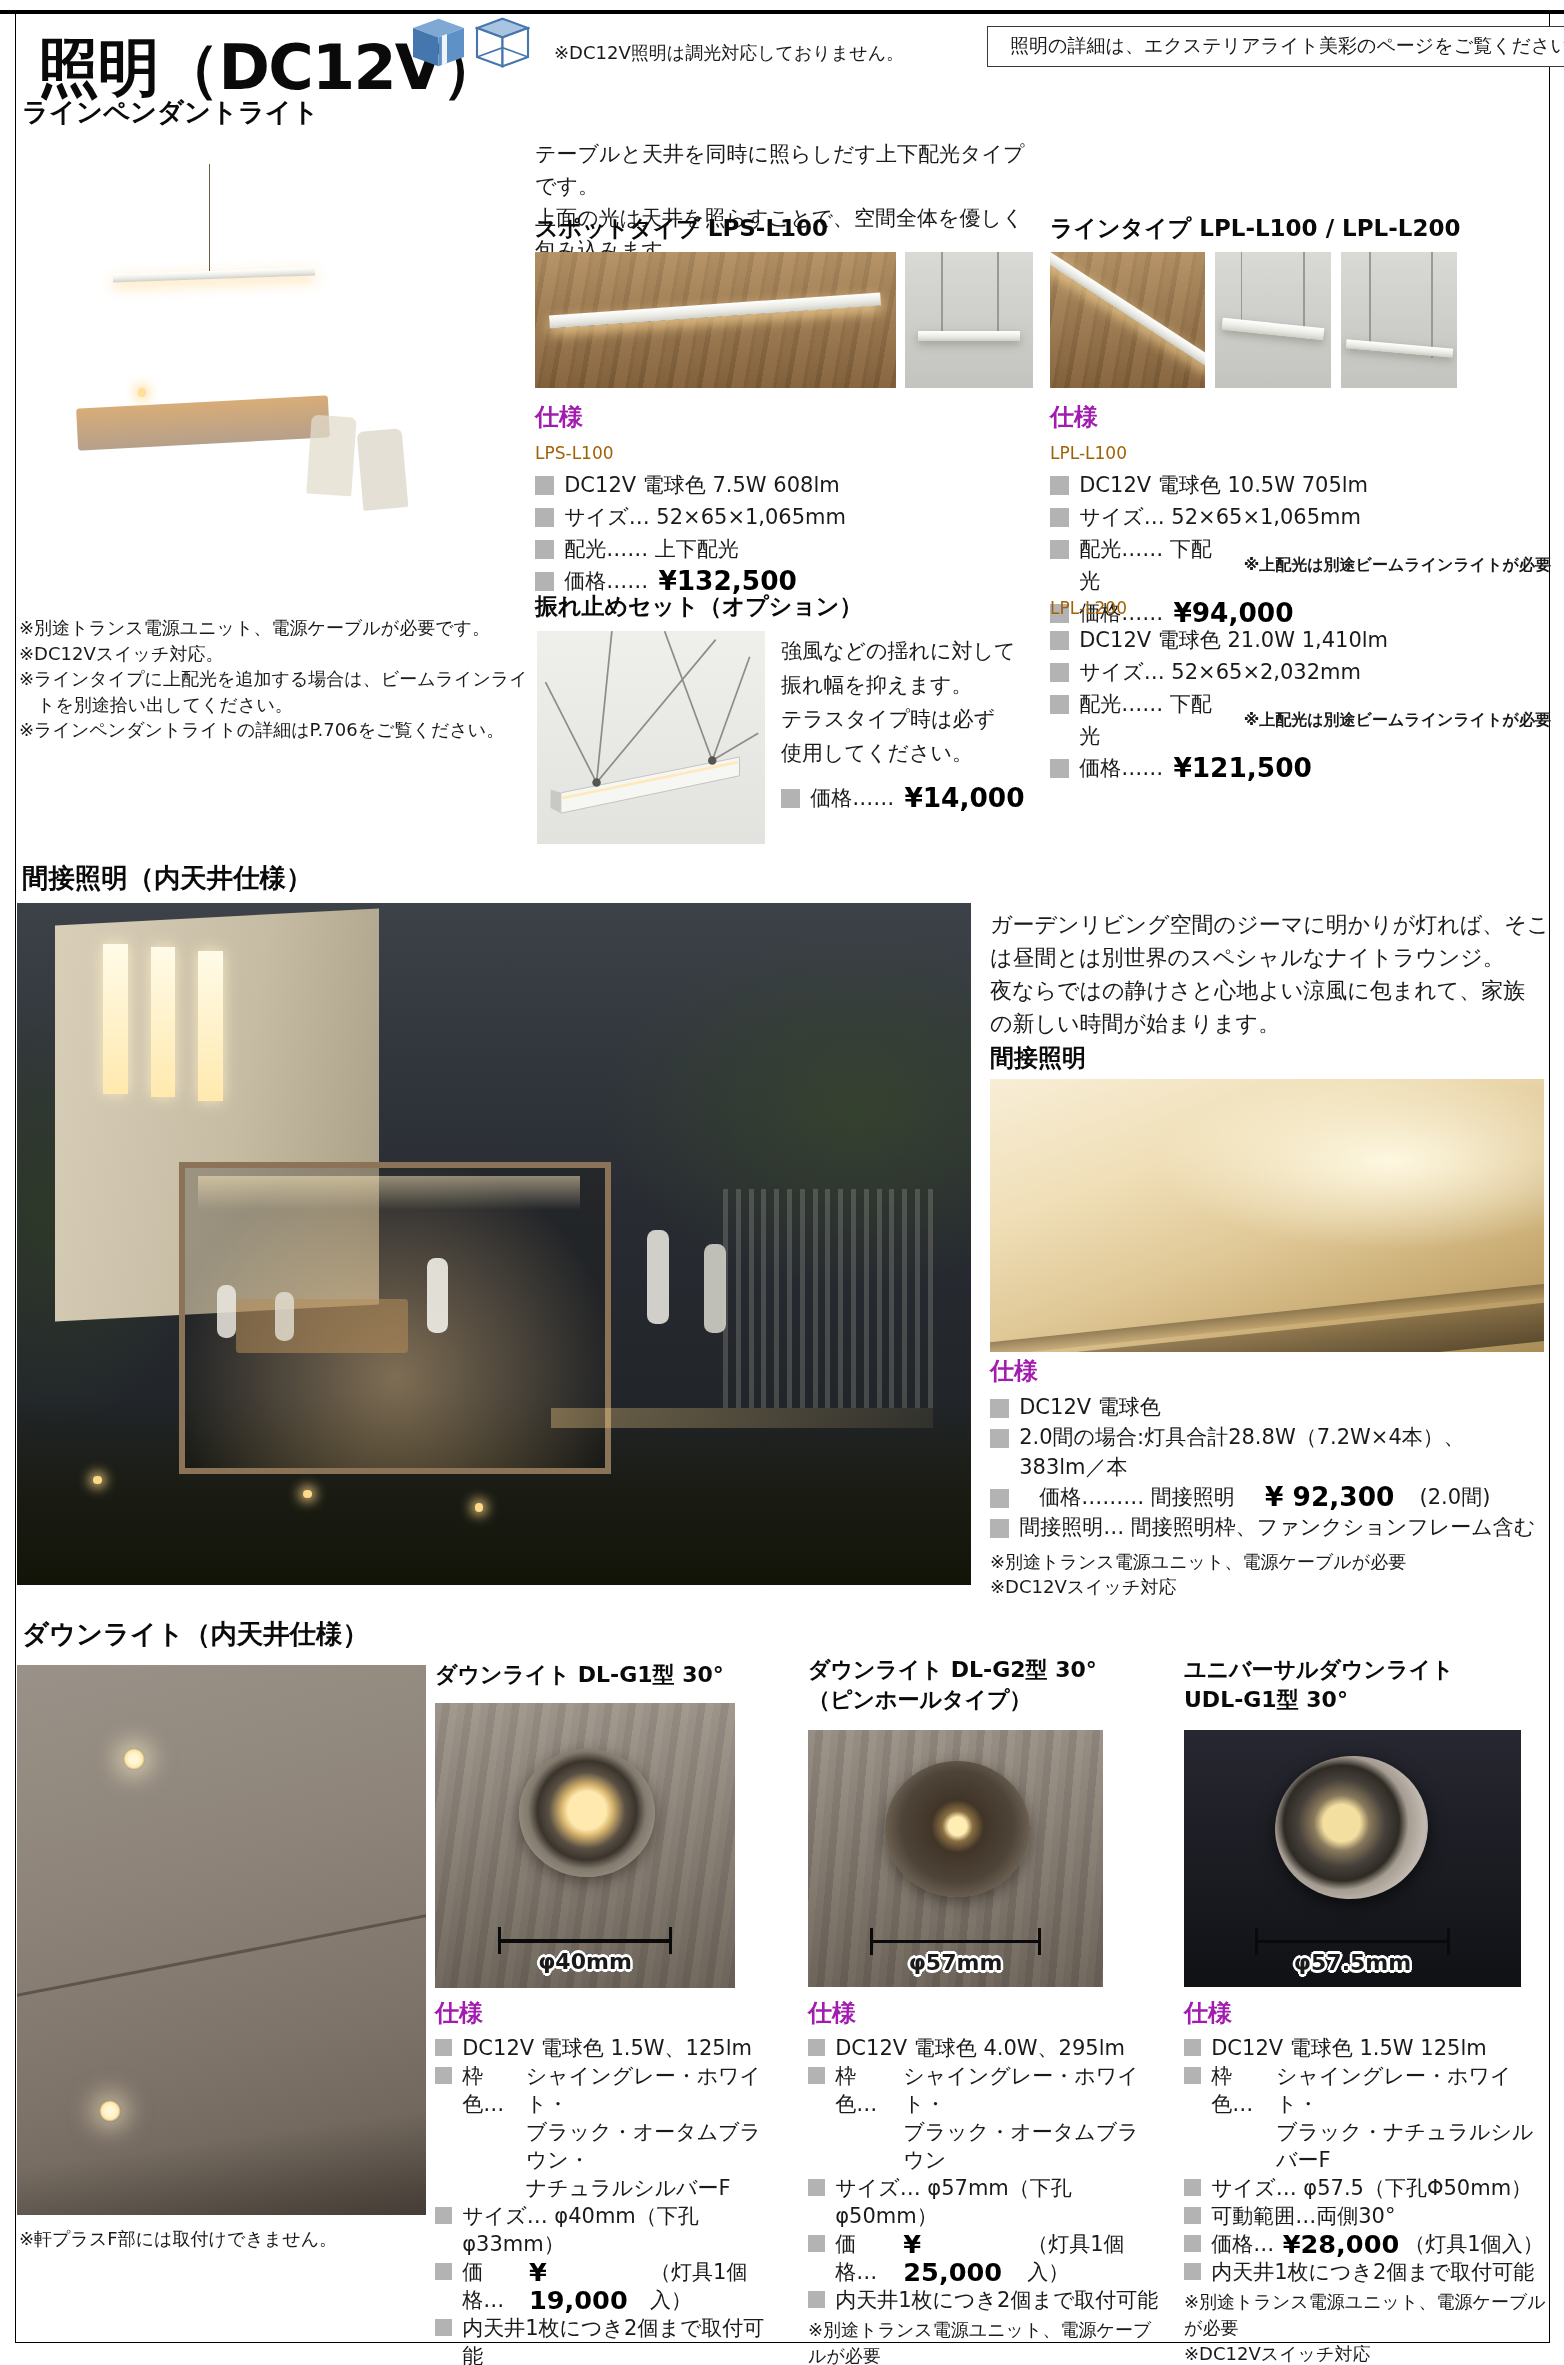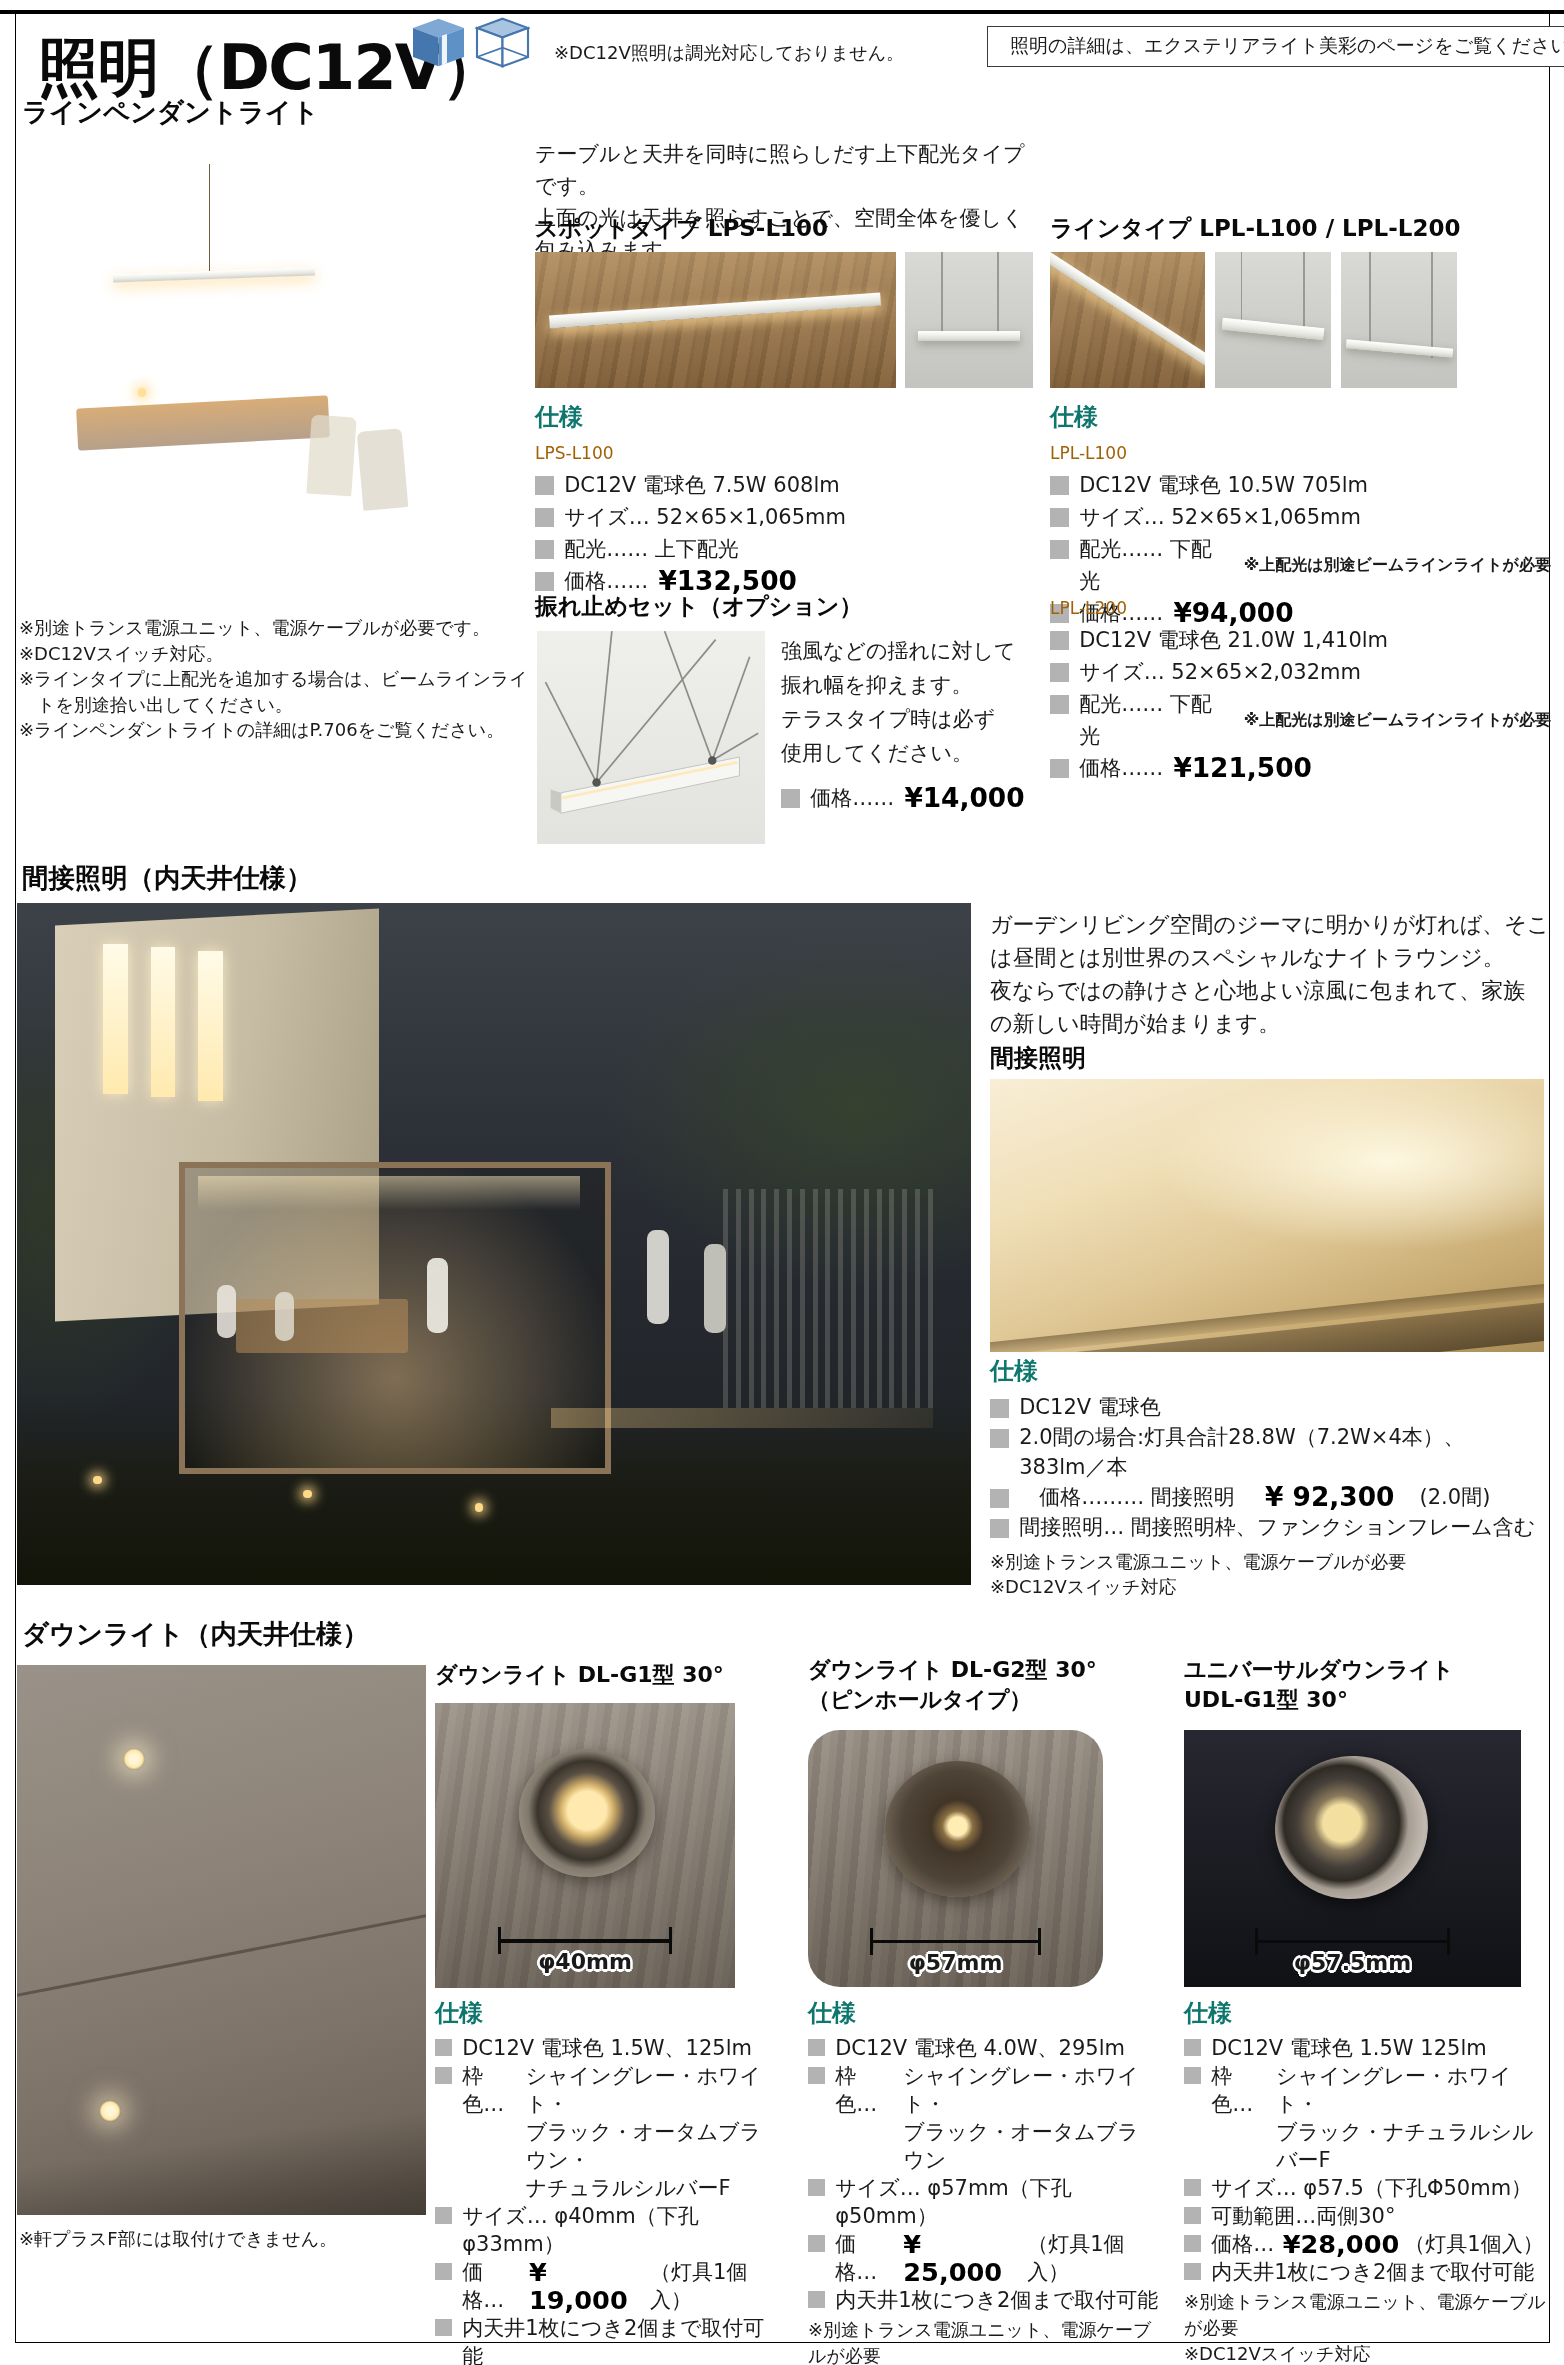--- a/index.html
+++ b/index.html
@@ -12,21 +12,21 @@
   .frame{position:absolute;left:14.5px;top:12px;width:1535px;height:2331px;box-sizing:border-box;
     border-left:1.7px solid #000;border-right:1.7px solid #000;border-bottom:1.7px solid #000;}
   .page-title{position:absolute;left:20.5px;top:8.5px;margin:17px;font-size:62px;font-weight:bold;letter-spacing:-1.7px;color:#0a0a0a;}
   .cubes{position:absolute;left:411px;top:17px;display:flex;gap:8.5px;}
   .dim-note{position:absolute;left:554px;top:41px;font-size:18px;color:#1a1a1a;}
   .detail-box{position:absolute;left:987px;top:25.6px;width:625px;box-sizing:border-box;border:1.7px solid #3a3a3a;
     padding:6.8px 3.4px;font-size:19px;text-align:center;color:#1a1a1a;background:#fff;}
   .sec-title{position:absolute;margin:0;font-size:26.4px;font-weight:bold;color:#0a0a0a;}
   .prod-title{position:absolute;margin:0;font-size:23px;font-weight:bold;color:#0a0a0a;line-height:30px;}
   .spec-block{position:absolute;}
-  .spec-h{font-size:24px;font-weight:bold;margin:0 0 5.1px 0;color:#0f766e;}
+  .spec-h{font-size:24px;font-weight:bold;margin:0 0 5.1px 0;color:#a21caf;}
   .model{font-size:17px;line-height:31px;color:#a16207;}
   .srow{display:flex;align-items:flex-start;font-size:21px;line-height:32px;color:#1a1a1a;}
   .sq{flex:0 0 19px;height:19px;background:#b3b3b3;margin:6.8px 10.2px 0 0;}
   .t{white-space:pre-line;}
   .val{white-space:pre-line;margin-left:10.2px;}
   .price{font-weight:bold;font-size:26.4px;line-height:32px;margin-left:10.2px;color:#000;}
   .post{margin-left:5.1px;}
   .subnote{font-size:16px;font-weight:600;margin-left:12px;white-space:nowrap;align-self:center;}
   .note-s{font-size:18px;line-height:25.6px;white-space:pre-line;color:#1a1a1a;}
   .desc{font-size:22px;line-height:33px;white-space:pre-line;color:#1a1a1a;}
@@ -309,21 +309,21 @@
   <div class="ring" style="left:28%;top:16%;width:136px;height:128px;background:
     radial-gradient(circle at 50% 48%, #ffe9ae 0 20%, #d8b56e 27%, #5a5044 40%, #3a342c 52%, #837a6e 62%, #968c80 74%, #6e655a 100%);
     box-shadow:0 5.1px 15.3px rgba(30,25,18,0.5);"></div>
   <div class="dim" style="bottom:13.6px;">
     <div class="dim-line"></div>
     <div class="dim-label">φ40mm</div>
   </div>
 </div>
 
 <h3 class="prod-title" style="left:808px;top:1655px;font-size:22px;"><span>ダウンライト DL-G2型 30°</span><br><span>（ピンホールタイプ）</span></h3>
-<div class="photo downimg2" style="left:808px;top:1730px;width:295px;height:257px;border-radius:32px;">
+<div class="photo downimg2" style="left:808px;top:1730px;width:295px;height:257px;">
   <div class="ring" style="left:26%;top:12%;width:145px;height:136px;background:
     radial-gradient(circle at 50% 48%, #ffedb4 0 9%, #8a6e42 15%, #413528 26%, #4e4438 55%, #655a4c 68%, #746a5c 78%, #57503f 100%);
     box-shadow:0 5.1px 15.3px rgba(30,25,18,0.5);"></div>
   <div class="dim" style="bottom:12px;">
     <div class="dim-line"></div>
     <div class="dim-label">φ57mm</div>
   </div>
 </div>
 
 <h3 class="prod-title" style="left:1184px;top:1655px;font-size:22px;"><span>ユニバーサルダウンライト</span><br><span>UDL-G1型 30°</span></h3>

